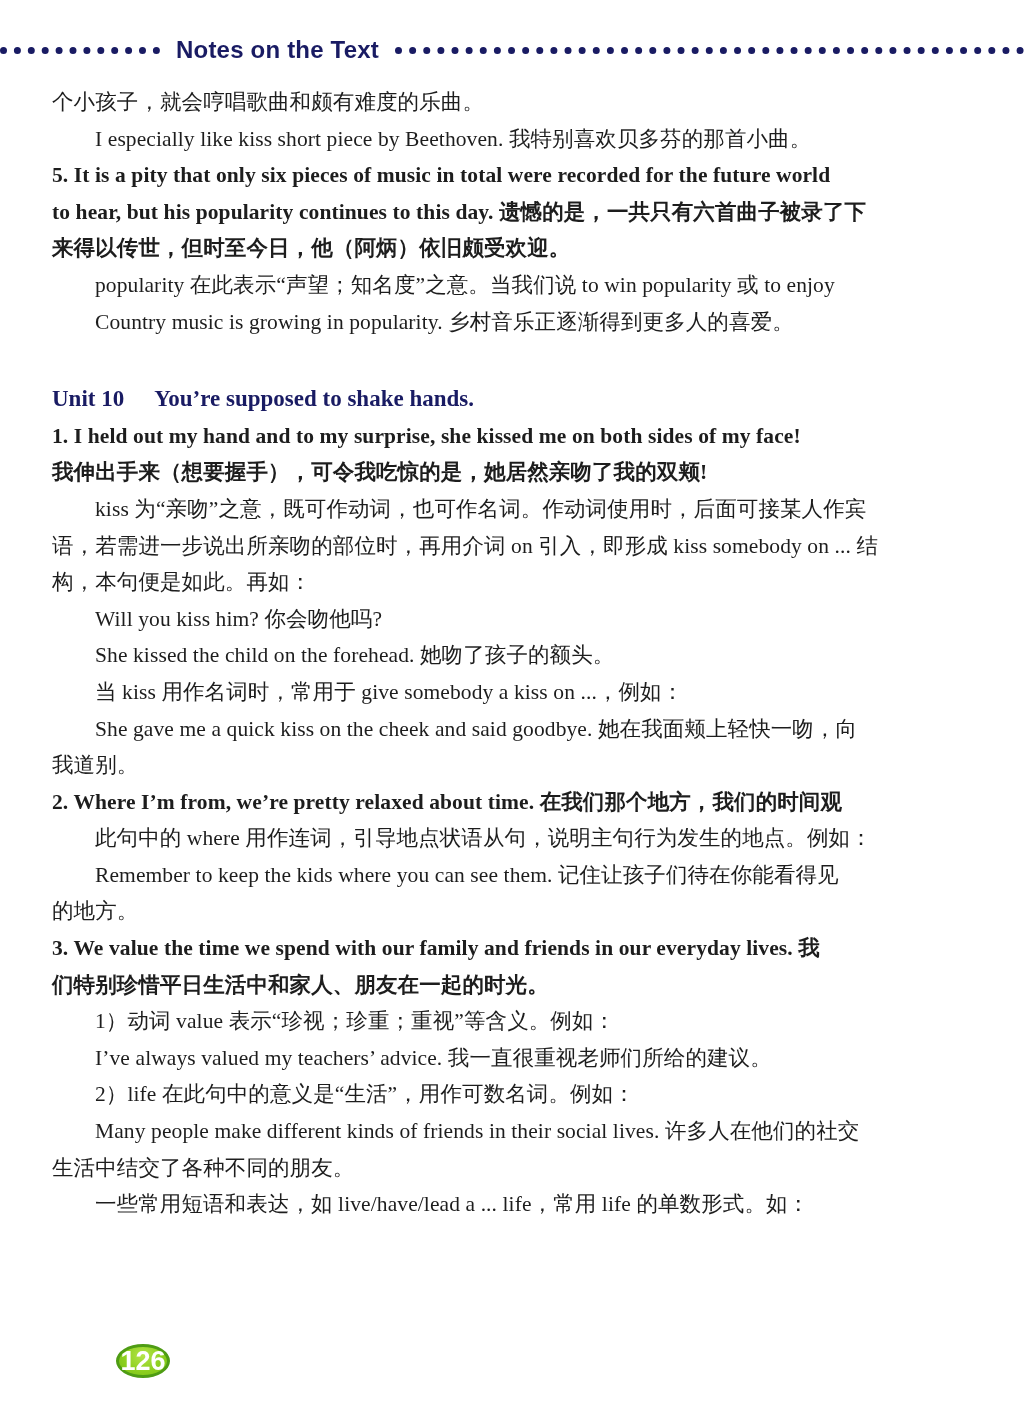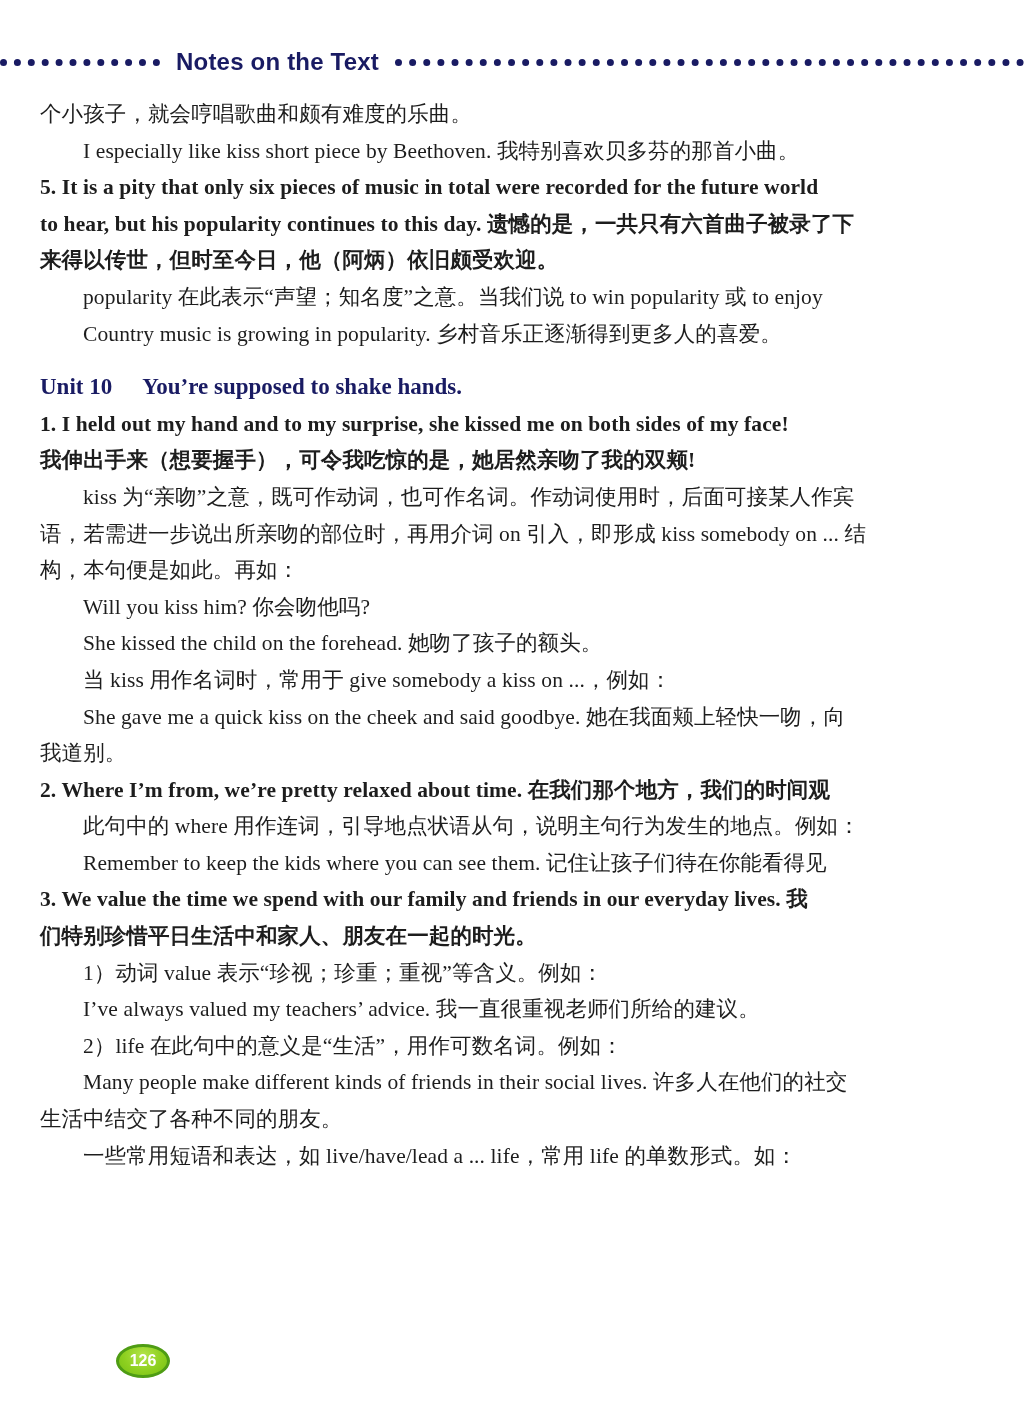--- a/index.html
+++ b/index.html
@@ -5,51 +5,51 @@
   html,body { margin:0; padding:0; }
   body {
     width:1024px; height:1415px;
     background:#ffffff;
     position:relative;
     font-family:"Liberation Serif","DejaVu Serif",serif;
     color:#1d1d1d;
     overflow:hidden;
   }
   
-  .header-row { display:flex; align-items:center; margin-top:49px; height:26px;text-align:right; }
+  .header-row { display:flex; align-items:center; margin-top:37px; height:26px;text-align:right; }
   .dotted-rule { border-top:7px dotted #191b63; height:0; }
   .dotted-rule.left  { width:160px; }
   .dotted-rule.right { flex:1; }
   .header-title {
     font-family:"Liberation Sans","DejaVu Sans",sans-serif;
     font-weight:800; font-size:24px; color:#191b63;
     margin:0 16px 0 16px; letter-spacing:0.2px; white-space:nowrap;
   }
   
-  .content { padding:0 36px 0 40px; margin-top:21px; }
+  .content { padding:0 36px 0 52px; margin-top:21px; }
   .line {
     font-size:21.5px; line-height:36.6px;
     white-space:nowrap; letter-spacing:0.1px;
   }
   .line.indent { text-indent:43px; }
   .line.bold { font-weight:bold; }
   .unit-heading {
     color:#191b63; font-weight:bold; font-size:23px;
-    line-height:36.6px; margin-top:17px; white-space:nowrap;
+    line-height:36.6px; margin-top:41px; white-space:nowrap;
   }
   .unit-heading .unit-label { margin-right:30px; }
   
   .page-badge {
     position:absolute; left:116px; top:1344px;
     width:54px; height:34px; box-sizing:border-box;
     background:radial-gradient(ellipse at 50% 30%, #b4e44a 0%, #8ed020 55%, #76c013 100%);
     border:3px solid #4e9c14; border-radius:50%;
     display:flex; align-items:center; justify-content:center;
     color:#ffffff; font-family:"Liberation Sans","DejaVu Sans",sans-serif;
-    font-weight:bold; font-size:16px;
+    font-weight:bold; font-size:27px;
   }
 </style>
 </head>
 <body>
 
 <div class="header-row">
   <div class="dotted-rule left"></div>
   <div class="header-title">Notes on the Text</div>
   <div class="dotted-rule right"></div>
 </div>
@@ -73,20 +73,21 @@
   <div class="line">语，若需进一步说出所亲吻的部位时，再用介词 on 引入，即形成 kiss somebody on ... 结</div>
   <div class="line">构，本句便是如此。再如：</div>
   <div class="line indent">Will you kiss him? 你会吻他吗?</div>
   <div class="line indent">She kissed the child on the forehead. 她吻了孩子的额头。</div>
   <div class="line indent">当 kiss 用作名词时，常用于 give somebody a kiss on ...，例如：</div>
   <div class="line indent">She gave me a quick kiss on the cheek and said goodbye. 她在我面颊上轻快一吻，向</div>
   <div class="line">我道别。</div>
   <div class="line bold">2.  Where I’m from, we’re pretty relaxed about time. 在我们那个地方，我们的时间观</div>
   <div class="line indent">此句中的 where 用作连词，引导地点状语从句，说明主句行为发生的地点。例如：</div>
   <div class="line indent">Remember to keep the kids where you can see them. 记住让孩子们待在你能看得见</div>
+  <div class="line">的地方。</div>
   <div class="line bold">3.  We value the time we spend with our family and friends in our everyday lives. 我</div>
   <div class="line bold">们特别珍惜平日生活中和家人、朋友在一起的时光。</div>
   <div class="line indent">1）动词 value 表示“珍视；珍重；重视”等含义。例如：</div>
   <div class="line indent">I’ve always valued my teachers’ advice. 我一直很重视老师们所给的建议。</div>
   <div class="line indent">2）life 在此句中的意义是“生活”，用作可数名词。例如：</div>
   <div class="line indent">Many people make different kinds of friends in their social lives. 许多人在他们的社交</div>
   <div class="line">生活中结交了各种不同的朋友。</div>
   <div class="line indent">一些常用短语和表达，如 live/have/lead a ... life，常用 life 的单数形式。如：</div>
 </div>
 

